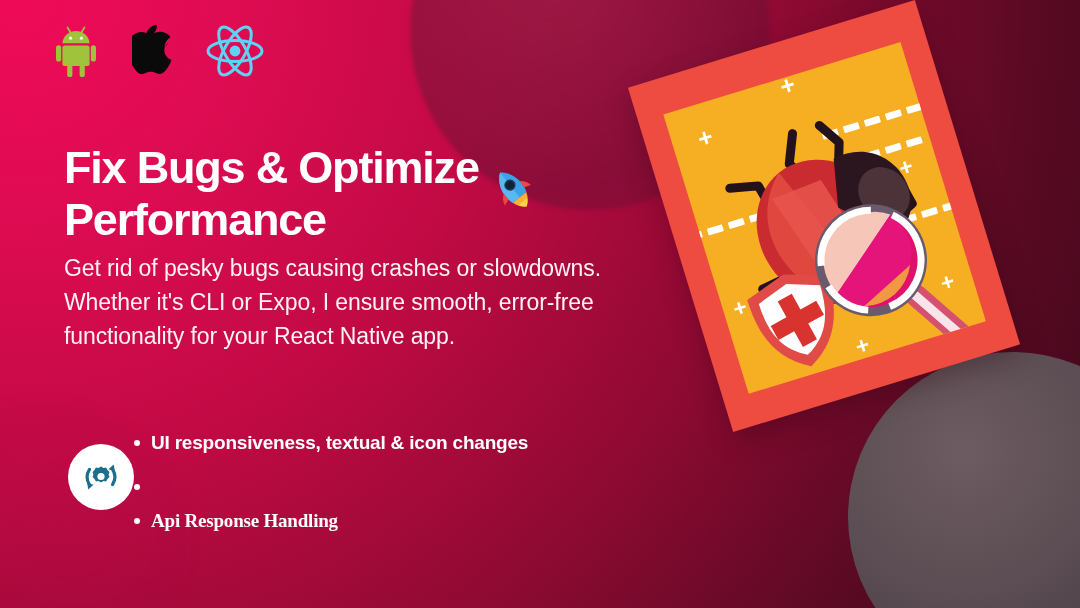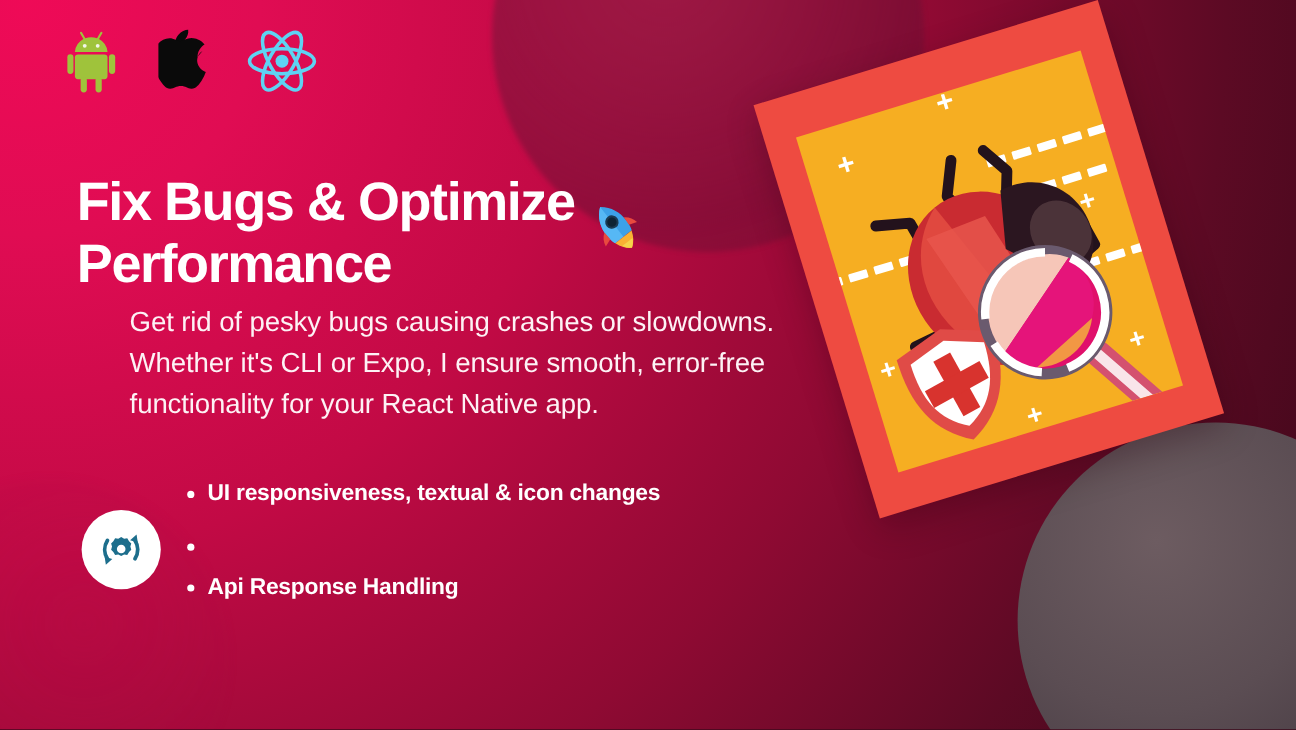--- a/index.html
+++ b/index.html
@@ -42,35 +42,34 @@
     letter-spacing:-1.2px;
     display:flex;flex-wrap:wrap;align-items:center;
   }
   #headline-text{white-space:pre-line;}
   #rocket-icon{display:inline-block;margin-left:10px;vertical-align:-6px;}
 
   #subtitle{
     position:absolute;left:64px;top:228px;width:545px;
     color:#fdf2f5;font-size:23px;line-height:34px;font-weight:400;
     letter-spacing:-.1px;
-    margin-left:44px;
-  }
-
-  #feature-block{position:absolute;left:68px;top:399px;display:flex;align-items:center;gap:22px;}
+  }
+
+  #feature-block{position:absolute;left:68px;top:430px;display:flex;align-items:flex-start;}
   #gear-badge{
     width:66px;height:66px;border-radius:50%;background:#ffffff;
     display:flex;align-items:center;justify-content:center;margin-top:14px;flex:0 0 auto;
   }
   #bullet-list{list-style:none;margin:0;padding:0;}
   #bullet-list li{
     display:flex;align-items:flex-start;gap:11px;
     color:#ffffff;font-size:19px;font-weight:bold;line-height:26px;margin-bottom:18px;
     letter-spacing:-.2px;
   }
-  #bullet-list li:last-child{margin-bottom:0;}
+  #bullet-list li:last-child{margin-bottom:0;font-family:Liberation Serif, serif;}
   .bullet-dot{
     width:6px;height:6px;border-radius:50%;background:#ffffff;
     flex:0 0 auto;margin-top:10px;
   }
 
   
   #illustration{
     position:absolute;left:588px;top:10px;width:480px;height:560px;
   }
   #card{

